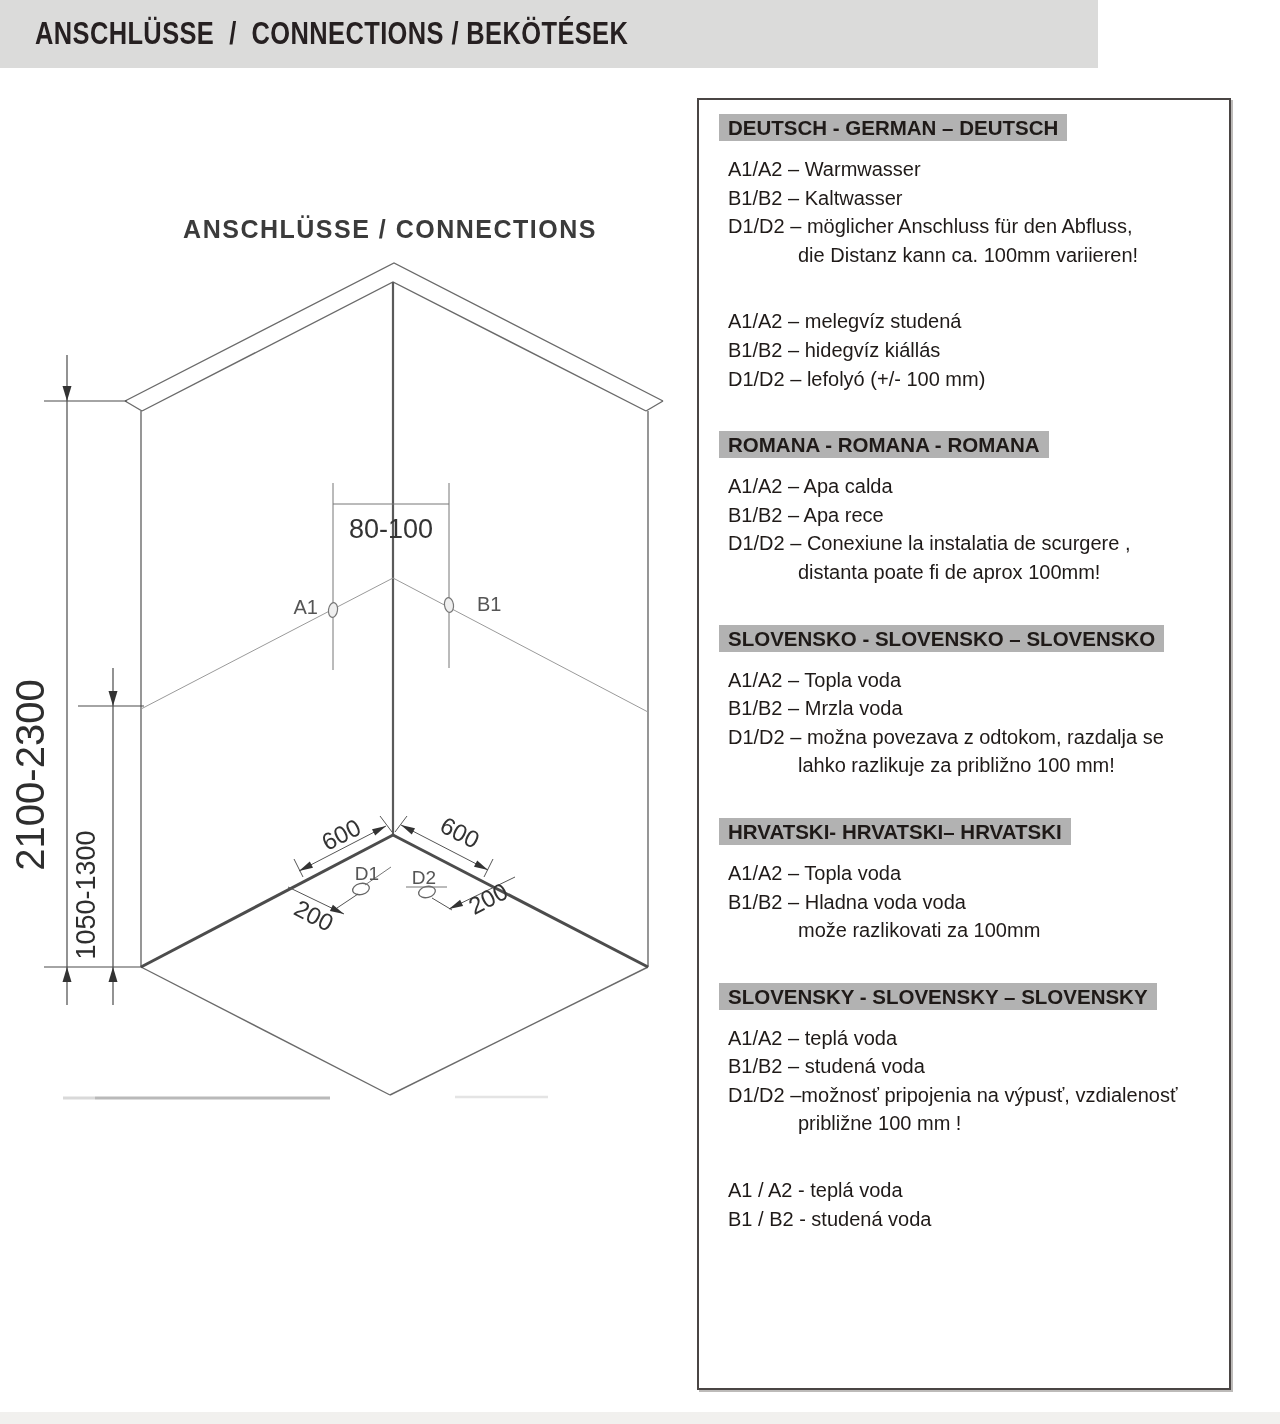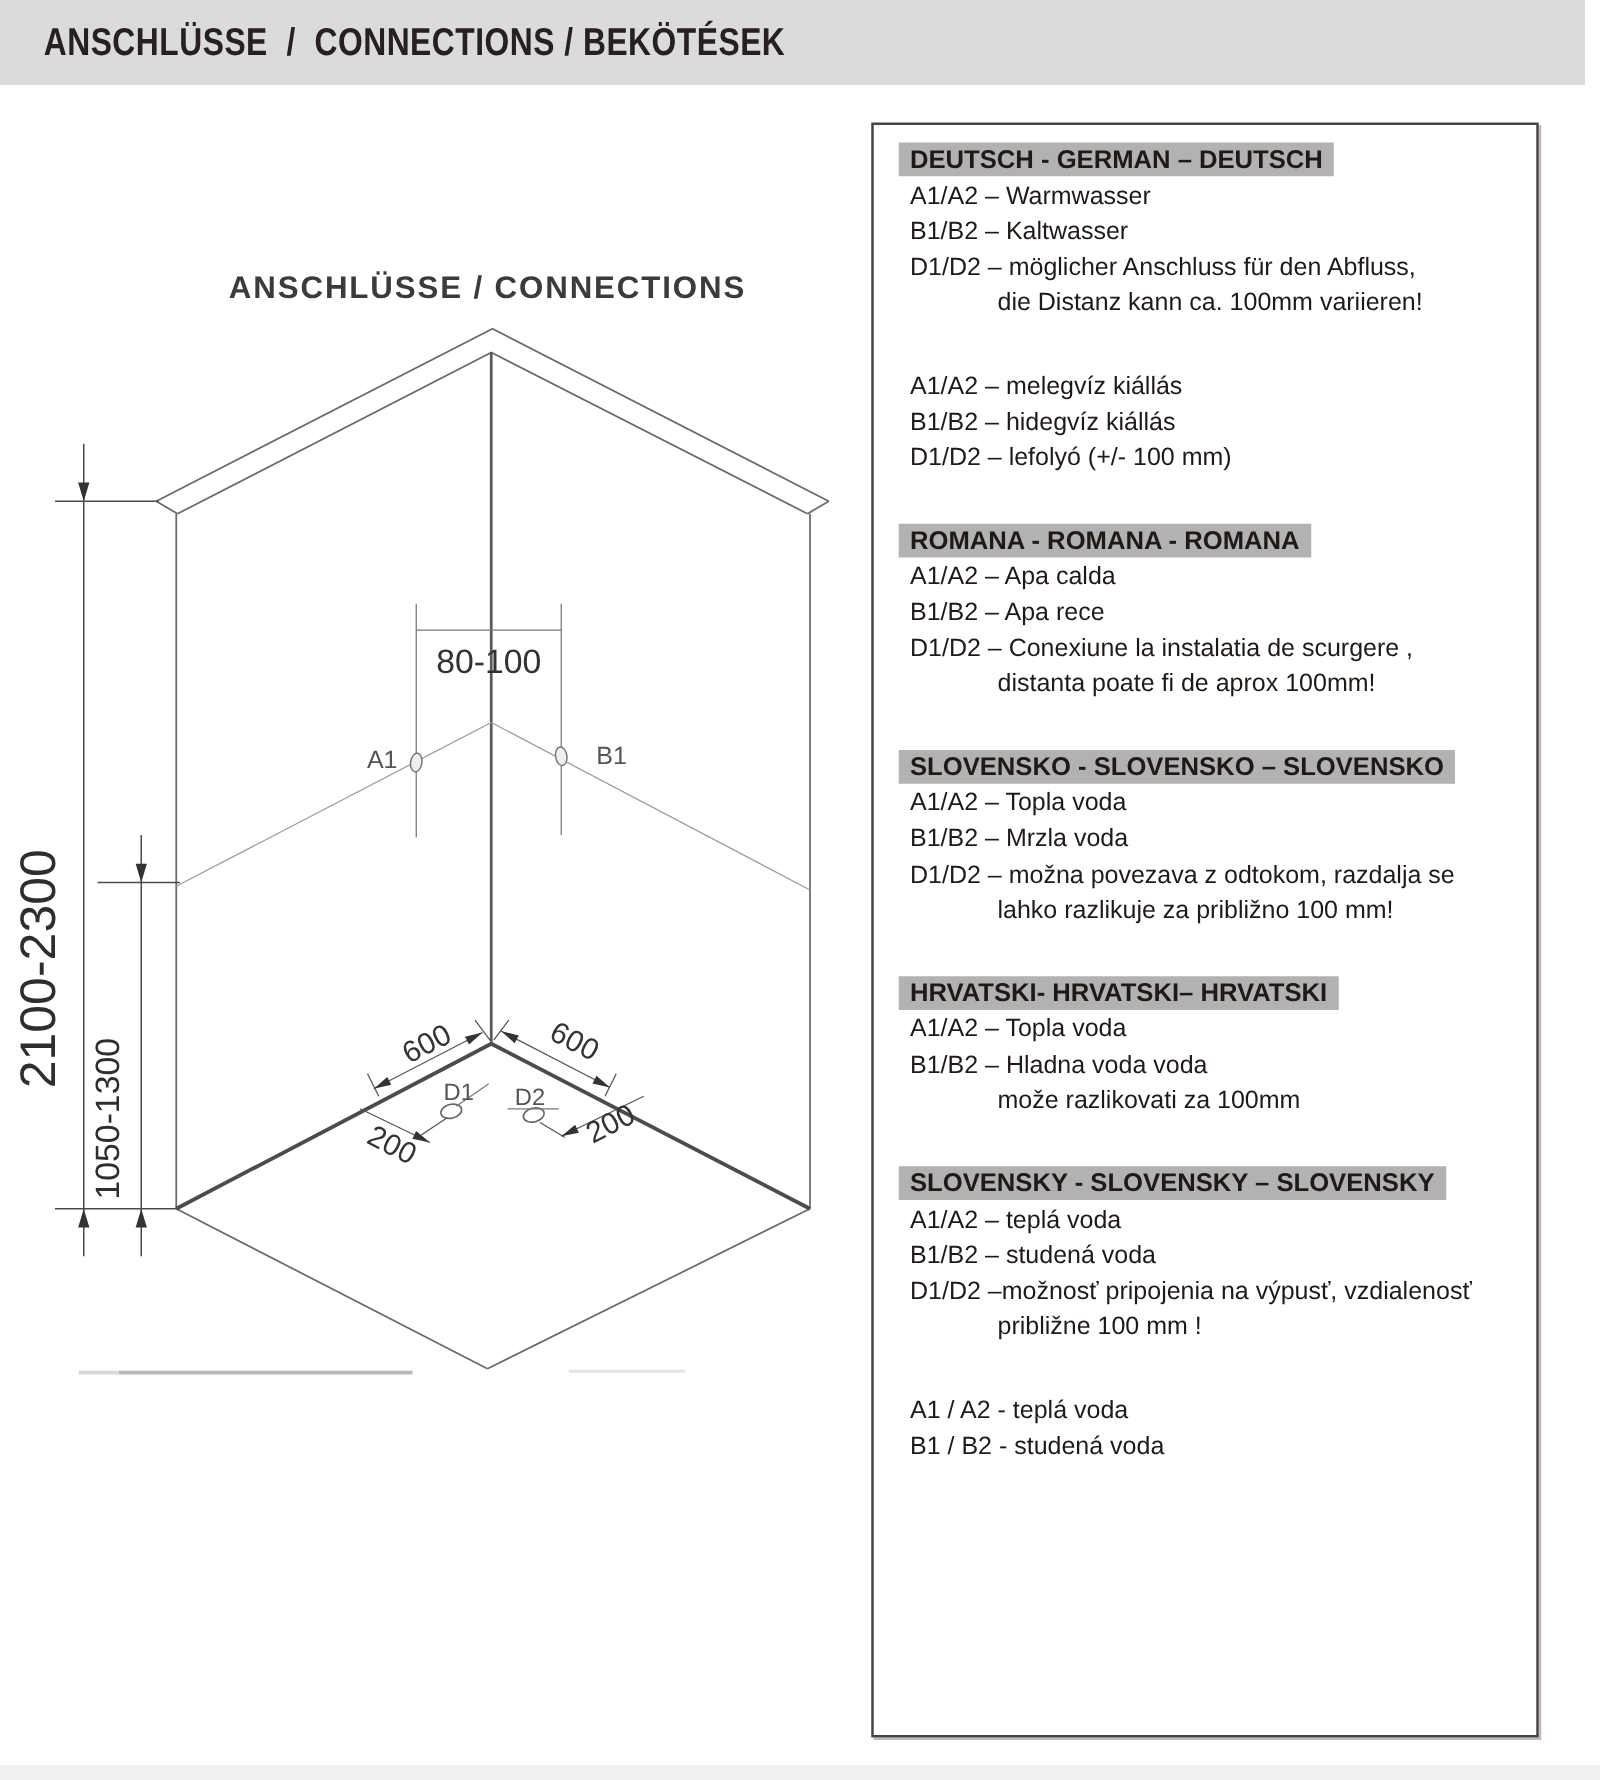--- a/index.html
+++ b/index.html
@@ -2,21 +2,21 @@
 <html><head>
 <meta charset="utf-8">
 <style>
   html,body{margin:0;padding:0;}
   body{
     width:1280px;height:1424px;position:relative;background:#ffffff;
     font-family:"Liberation Sans", sans-serif;overflow:hidden;
   }
   
   .top-band{
-    position:absolute;left:0;top:0;width:1268px;height:68px;
+    position:absolute;left:0;top:0;width:1098px;height:68px;
     background:#dbdbda;display:flex;align-items:center;
   }
   .top-band .title{
     margin-left:35px;font-size:31px;font-weight:bold;color:#262021;
     white-space:pre;transform:scaleX(0.82);transform-origin:left center;
     letter-spacing:0.5px;
   }
   
   .diagram-svg{position:absolute;left:0;top:190px;}
   .diagram-svg text{font-family:"Liberation Sans", sans-serif;}
@@ -24,21 +24,21 @@
   .panel{
     position:absolute;left:697px;top:98px;width:534px;height:1292px;
     border:2px solid #4a4544;background:#ffffff;box-sizing:border-box;
     padding:14px 14px 0 20px;box-shadow:2px 2px 0 #bdbbb9;
     color:#1f1a18;font-size:20px;line-height:28.6px;
   }
   .section{margin-bottom:38px;}
   .section-title{
     display:inline-block;background:#b2b2b2;color:#1f1a18;
     font-weight:bold;font-size:20.5px;line-height:27px;padding:0 9px 0 9px;
-    margin-bottom:1px;white-space:pre;
+    margin-bottom:14px;white-space:pre;
   }
   .section .line{padding-left:9px;white-space:pre;}
   .section .line.cont{padding-left:79px;}
   
   .bottom-strip{
     position:absolute;left:0;top:1412px;width:1280px;height:12px;background:#f1f0ee;
   }
 </style>
 </head>
 <body>
@@ -154,21 +154,21 @@
 
 <div class="panel" id="language-panel">
     <div class="section">
       <div><span class="section-title">DEUTSCH - GERMAN – DEUTSCH</span></div>
       <div class="line">A1/A2 – Warmwasser</div>
       <div class="line">B1/B2 – Kaltwasser</div>
       <div class="line">D1/D2 – möglicher Anschluss für den Abfluss,</div>
       <div class="line cont">die Distanz kann ca. 100mm variieren!</div>
     </div>
     <div class="section">
-      <div class="line">A1/A2 – melegvíz kiállás</div>
+      <div class="line">A1/A2 – melegvíz studená</div>
       <div class="line">B1/B2 – hidegvíz kiállás</div>
       <div class="line">D1/D2 – lefolyó (+/- 100 mm)</div>
     </div>
     <div class="section">
       <div><span class="section-title">ROMANA - ROMANA - ROMANA</span></div>
       <div class="line">A1/A2 – Apa calda</div>
       <div class="line">B1/B2 – Apa rece</div>
       <div class="line">D1/D2 – Conexiune la instalatia de scurgere ,</div>
       <div class="line cont">distanta poate fi de aprox 100mm!</div>
     </div>

